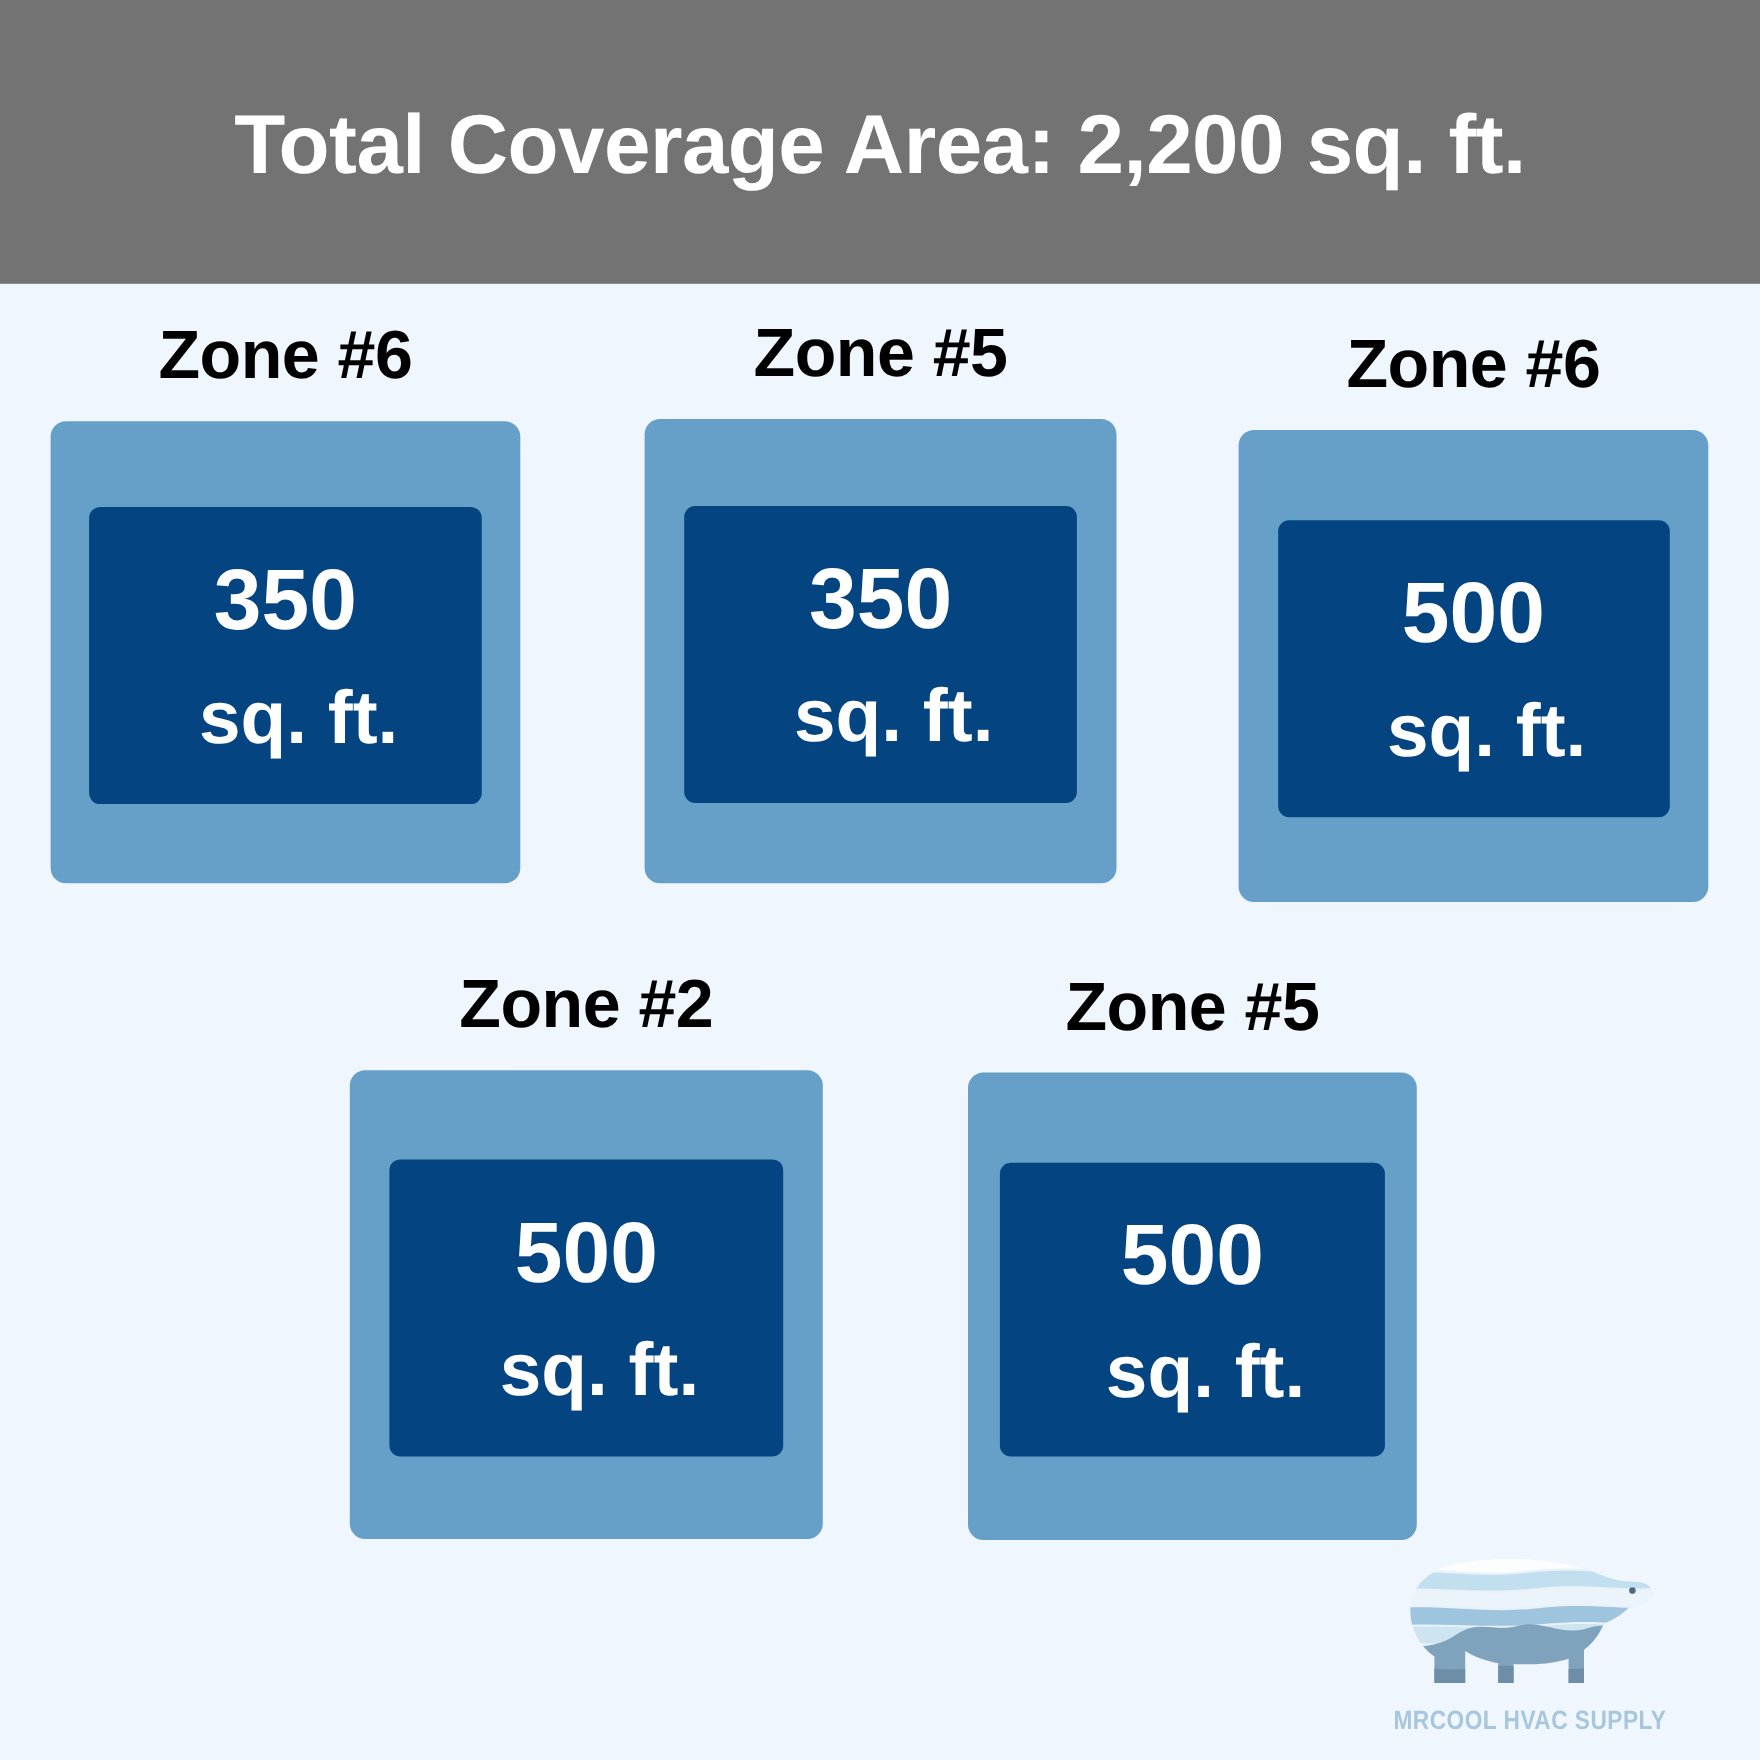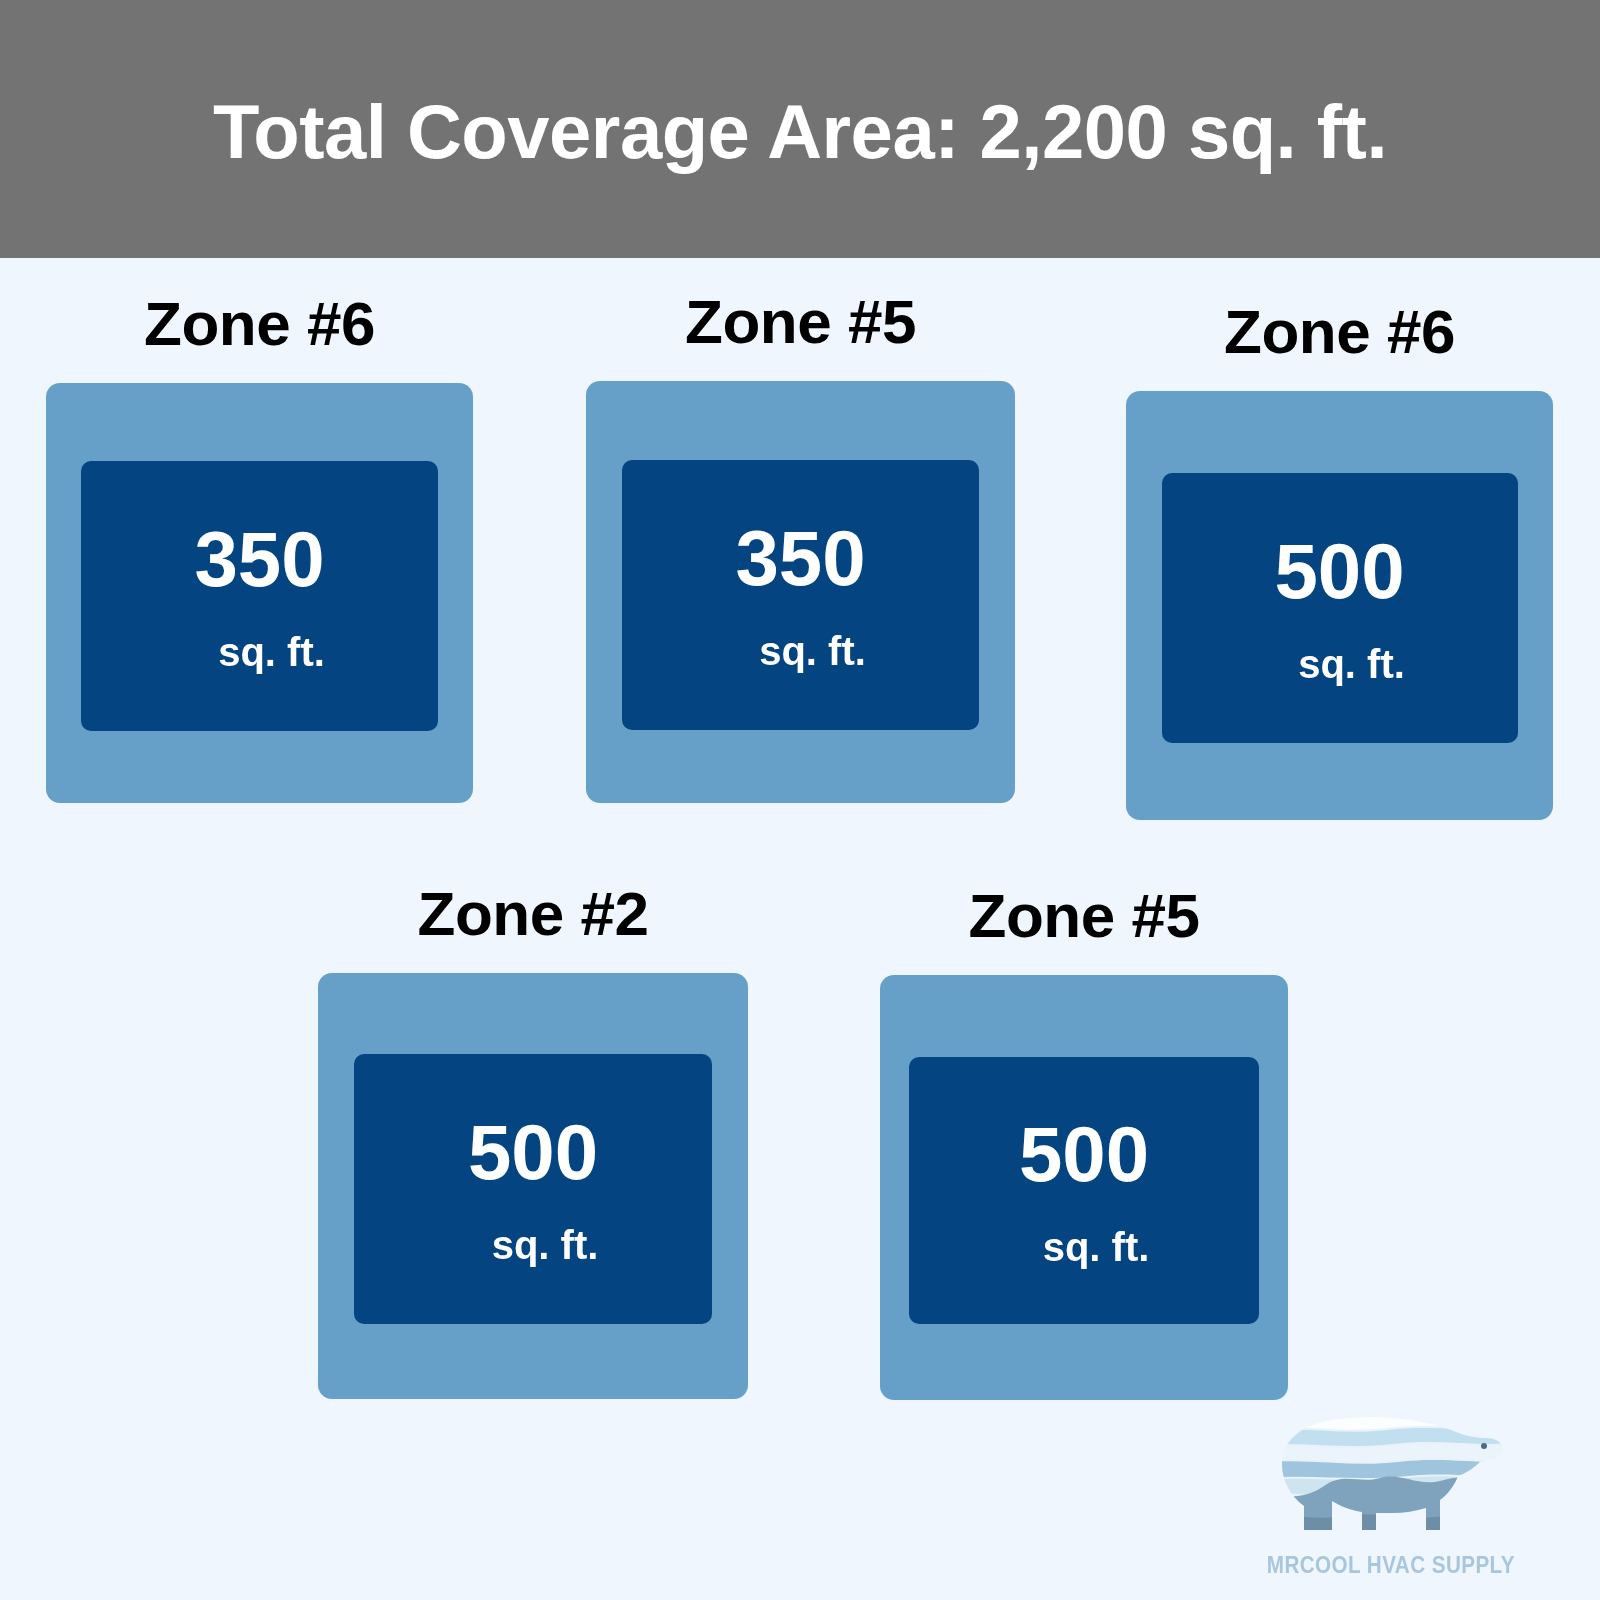--- a/index.html
+++ b/index.html
@@ -86,21 +86,21 @@
   }
 
   .zone-value {
     font-size: 78px;
     font-weight: bold;
     line-height: 1;
     letter-spacing: 0px;
   }
 
   .zone-unit {
-    font-size: 40px;
+    font-size: 68px;
     font-weight: bold;
     line-height: 1;
     margin-top: 34px;
     margin-left: 24px;
   }
 
   
   .cell-1 { left: 46px;   top: 62px; }
   .cell-2 { left: 586px;  top: 60px; }
   .cell-3 { left: 1126px; top: 70px; }

